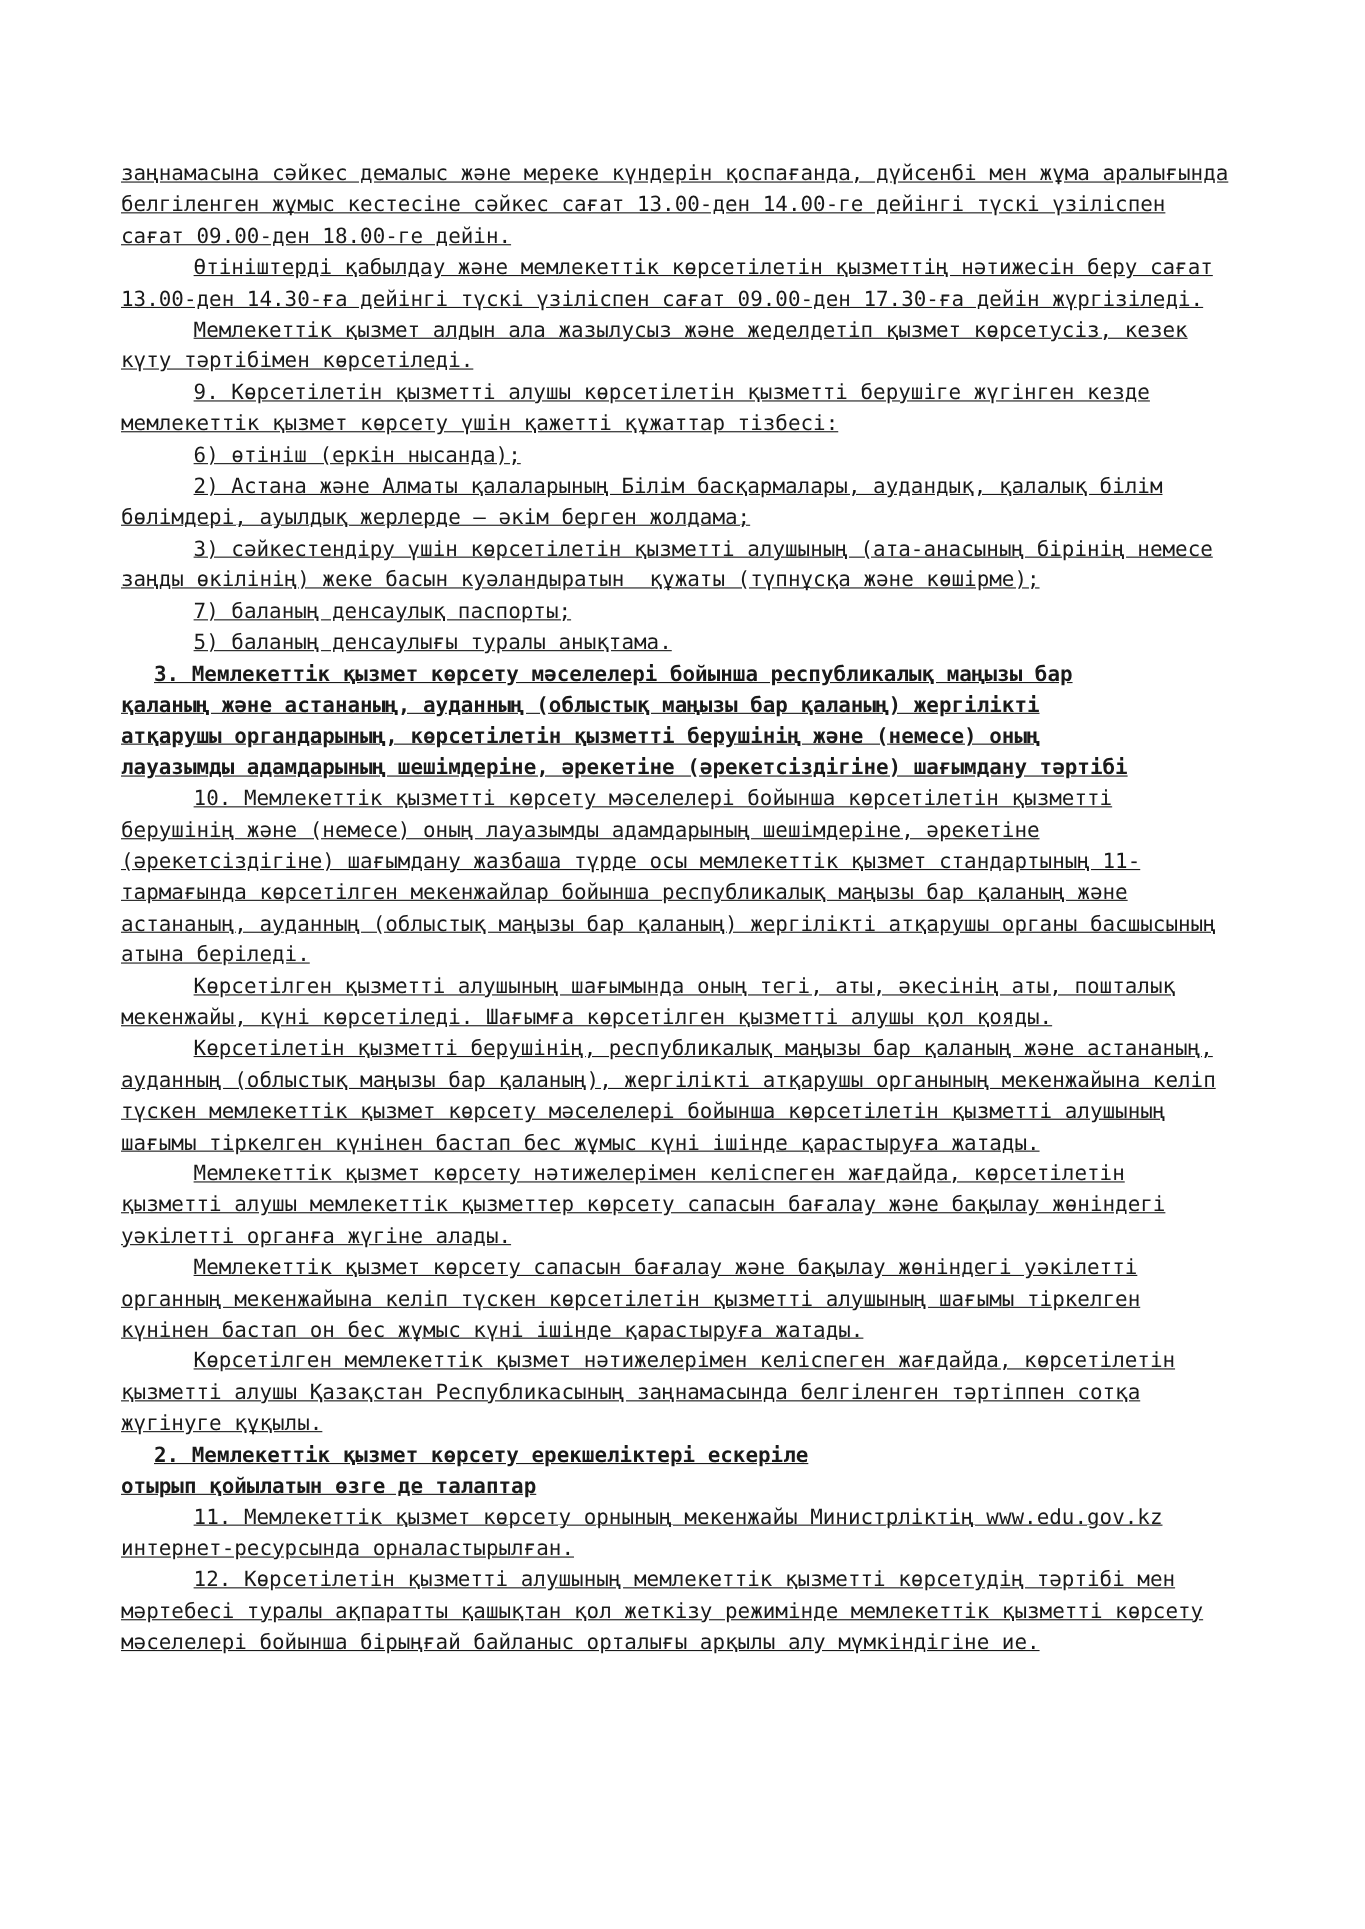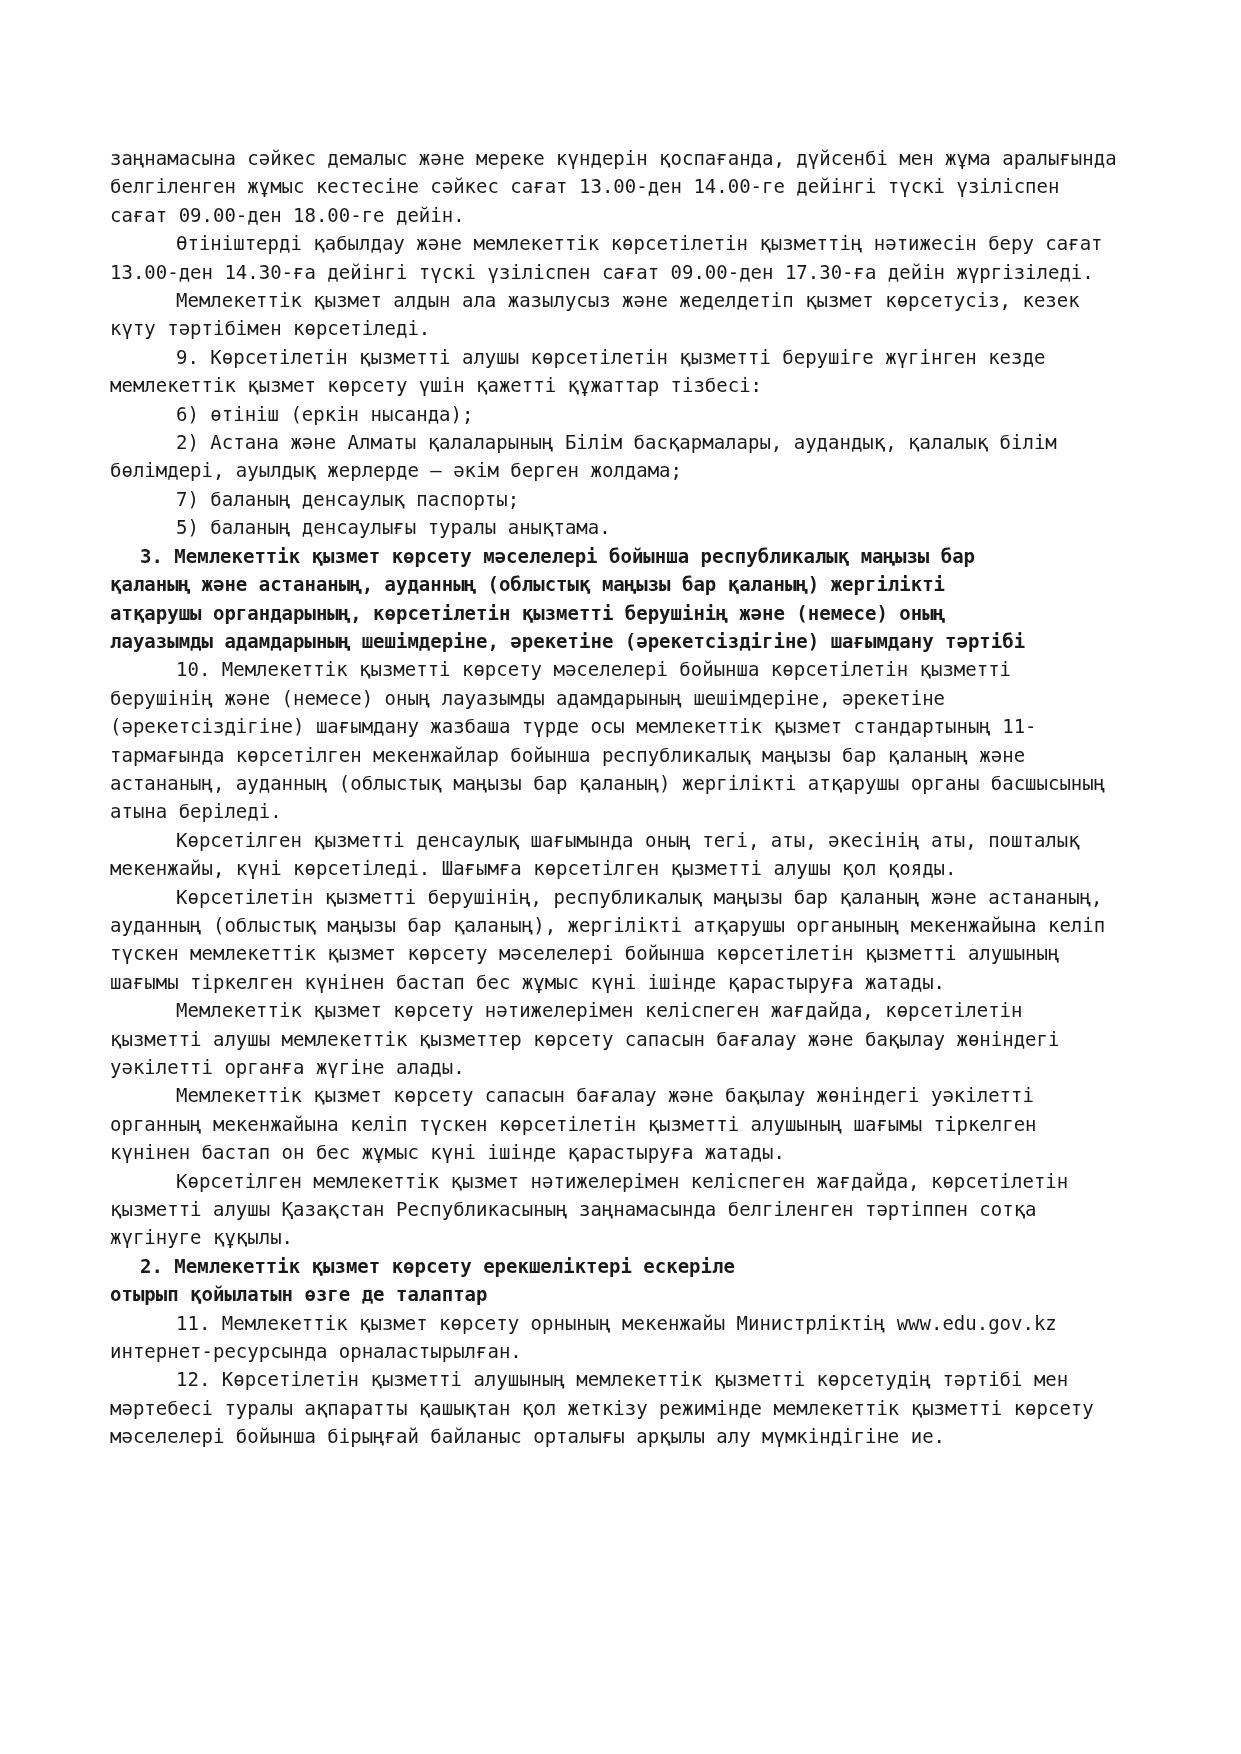--- a/index.html
+++ b/index.html
@@ -13,20 +13,21 @@
     position: relative;
     overflow: hidden;
     font-family: "DejaVu Sans Mono", monospace;
   }
   main.page {
     position: absolute;
     left: 110px;
     top: 144px;
     width: 1030px;
     color: #1a1a1a;
+    text-decoration: underline;
   }
   main.page p {
     margin: 0;
     padding: 0;
     font-family: "DejaVu Sans Mono", monospace;
     font-size: 19px;
     line-height: 28.4px;
     white-space: pre-wrap;
     text-align: left;
   }
@@ -46,33 +47,35 @@
 сағат 09.00-ден 18.00-ге дейін.</p>
     <p class="para">Өтініштерді қабылдау және мемлекеттік көрсетілетін қызметтің нәтижесін беру сағат
 13.00-ден 14.30-ға дейінгі түскі үзіліспен сағат 09.00-ден 17.30-ға дейін жүргізіледі.</p>
     <p class="para">Мемлекеттік қызмет алдын ала жазылусыз және жеделдетіп қызмет көрсетусіз, кезек
 күту тәртібімен көрсетіледі.</p>
     <p class="para">9. Көрсетілетін қызметті алушы көрсетілетін қызметті берушіге жүгінген кезде
 мемлекеттік қызмет көрсету үшін қажетті құжаттар тізбесі:</p>
     <p class="para">6) өтініш (еркін нысанда);</p>
     <p class="para">2) Астана және Алматы қалаларының Білім басқармалары, аудандық, қалалық білім
 бөлімдері, ауылдық жерлерде – әкім берген жолдама;</p>
+    <p class="para">3) сәйкестендіру үшін көрсетілетін қызметті алушының (ата-анасының бірінің немесе
+заңды өкілінің) жеке басын куәландыратын  құжаты (түпнұсқа және көшірме);</p>
     <p class="para">7) баланың денсаулық паспорты;</p>
     <p class="para">5) баланың денсаулығы туралы анықтама.</p>
     <p class="heading">3. Мемлекеттік қызмет көрсету мәселелері бойынша республикалық маңызы бар
 қаланың және астананың, ауданның (облыстық маңызы бар қаланың) жергілікті
 атқарушы органдарының, көрсетілетін қызметті берушінің және (немесе) оның
 лауазымды адамдарының шешімдеріне, әрекетіне (әрекетсіздігіне) шағымдану тәртібі</p>
     <p class="para">10. Мемлекеттік қызметті көрсету мәселелері бойынша көрсетілетін қызметті
 берушінің және (немесе) оның лауазымды адамдарының шешімдеріне, әрекетіне
 (әрекетсіздігіне) шағымдану жазбаша түрде осы мемлекеттік қызмет стандартының 11-
 тармағында көрсетілген мекенжайлар бойынша республикалық маңызы бар қаланың және
 астананың, ауданның (облыстық маңызы бар қаланың) жергілікті атқарушы органы басшысының
 атына беріледі.</p>
-    <p class="para">Көрсетілген қызметті денсаулық шағымында оның тегі, аты, әкесінің аты, пошталық
+    <p class="para">Көрсетілген қызметті алушының шағымында оның тегі, аты, әкесінің аты, пошталық
 мекенжайы, күні көрсетіледі. Шағымға көрсетілген қызметті алушы қол қояды.</p>
     <p class="para">Көрсетілетін қызметті берушінің, республикалық маңызы бар қаланың және астананың,
 ауданның (облыстық маңызы бар қаланың), жергілікті атқарушы органының мекенжайына келіп
 түскен мемлекеттік қызмет көрсету мәселелері бойынша көрсетілетін қызметті алушының
 шағымы тіркелген күнінен бастап бес жұмыс күні ішінде қарастыруға жатады.</p>
     <p class="para">Мемлекеттік қызмет көрсету нәтижелерімен келіспеген жағдайда, көрсетілетін
 қызметті алушы мемлекеттік қызметтер көрсету сапасын бағалау және бақылау жөніндегі
 уәкілетті органға жүгіне алады.</p>
     <p class="para">Мемлекеттік қызмет көрсету сапасын бағалау және бақылау жөніндегі уәкілетті
 органның мекенжайына келіп түскен көрсетілетін қызметті алушының шағымы тіркелген

